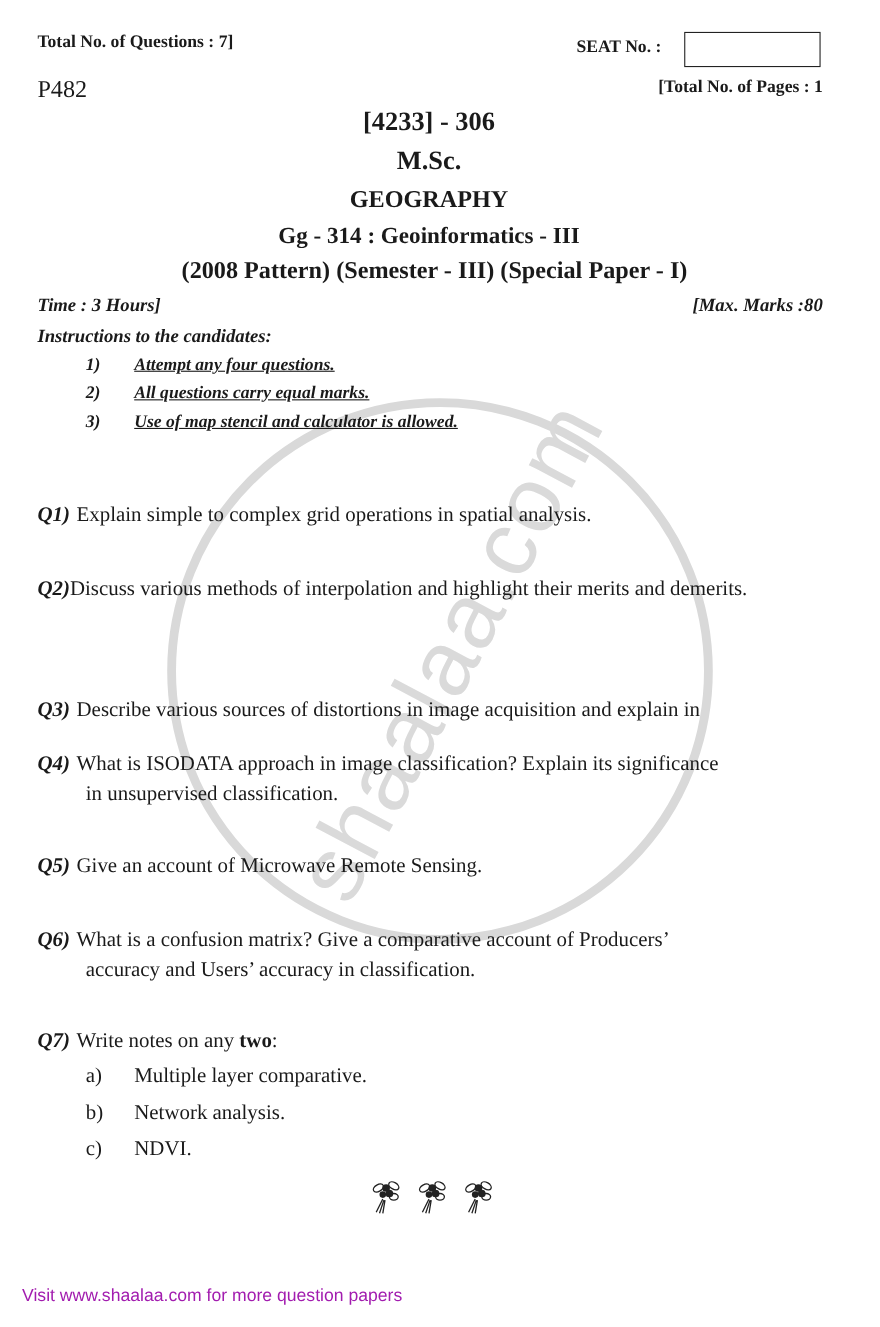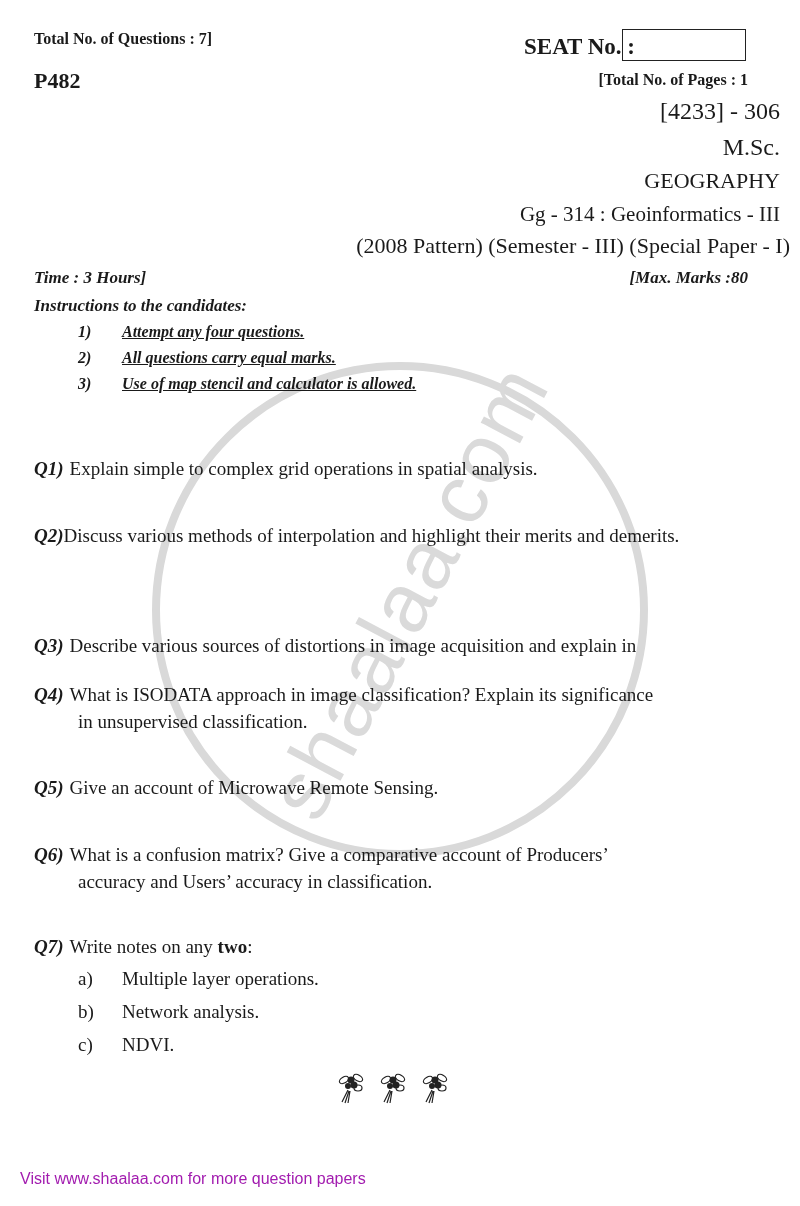--- a/index.html
+++ b/index.html
@@ -3,26 +3,26 @@
   <meta charset="utf-8">
   <style>
     html, body { margin: 0; padding: 0; background: #ffffff; }
     body { width: 800px; height: 1206px; position: relative; overflow: hidden;
            font-family: "Liberation Serif", "DejaVu Serif", serif; color: #1a1a1a; }
     .abs { position: absolute; }
     .bold { font-weight: bold; }
 
     
     .total-q { left: 34px; top: 30px; font-size: 16px; font-weight: bold; }
-    .pcode { left: 34px; top: 68px; font-size: 22px; font-weight: bold; }
-    .seat-label { left: 524px; top: 34px; font-size: 23px; font-weight: bold; }
+    .pcode { left: 34px; top: 68px; font-size: 22px; font-weight: normal; }
+    .seat-label { left: 524px; top: 34px; font-size: 16px; font-weight: bold; }
     .seat-box { left: 622px; top: 29px; width: 124px; height: 32px; border: 1.5px solid #222; box-sizing: border-box; }
     .total-pages { right: 52px; top: 71px; font-size: 16px; font-weight: bold; }
 
-    .center-line { left: 0; width: 780px; text-align: right; font-weight: normal; }
+    .center-line { left: 0; width: 780px; text-align: center; font-weight: bold; }
     .code { top: 98px; font-size: 24px; }
     .degree { top: 134px; font-size: 24px; }
     .subject { top: 168px; font-size: 22px; }
     .paper { top: 202px; font-size: 21px; }
     .pattern { top: 233px; font-size: 22px; left: 0; width: 790px; }
 
     .time { left: 34px; top: 268px; font-size: 17px; font-weight: bold; font-style: italic; }
     .marks { right: 52px; top: 268px; font-size: 17px; font-weight: bold; font-style: italic; }
     .instr-title { left: 34px; top: 296px; font-size: 17px; font-weight: bold; font-style: italic; }
     .instr { left: 78px; font-size: 16px; font-weight: bold; font-style: italic; text-decoration: underline; }
@@ -101,21 +101,21 @@
     <span class="qn">Q5)</span><span>Give an account of Microwave Remote Sensing.</span>
   </div>
   <div class="abs q" style="top:841px;">
     <span class="first"><span class="qn">Q6)</span><span>What is a confusion matrix? Give a comparative account of Producers’</span></span>
     <span class="cont">accuracy and Users’ accuracy in classification.</span>
   </div>
   <div class="abs q" style="top:933px;">
     <span class="qn">Q7)</span><span>Write notes on any </span><span class="bold">two</span><span>:</span>
   </div>
   <div class="abs sub" style="top:968px;">
-    <span class="lbl">a)</span><span>Multiple layer operations.</span>
+    <span class="lbl">a)</span><span>Multiple layer comparative.</span>
   </div>
   <div class="abs sub" style="top:1001px;">
     <span class="lbl">b)</span><span>Network analysis.</span>
   </div>
   <div class="abs sub" style="top:1034px;">
     <span class="lbl">c)</span><span>NDVI.</span>
   </div>
 
   <div class="abs flowers">
     <svg class="flower" viewBox="0 0 32 36">

